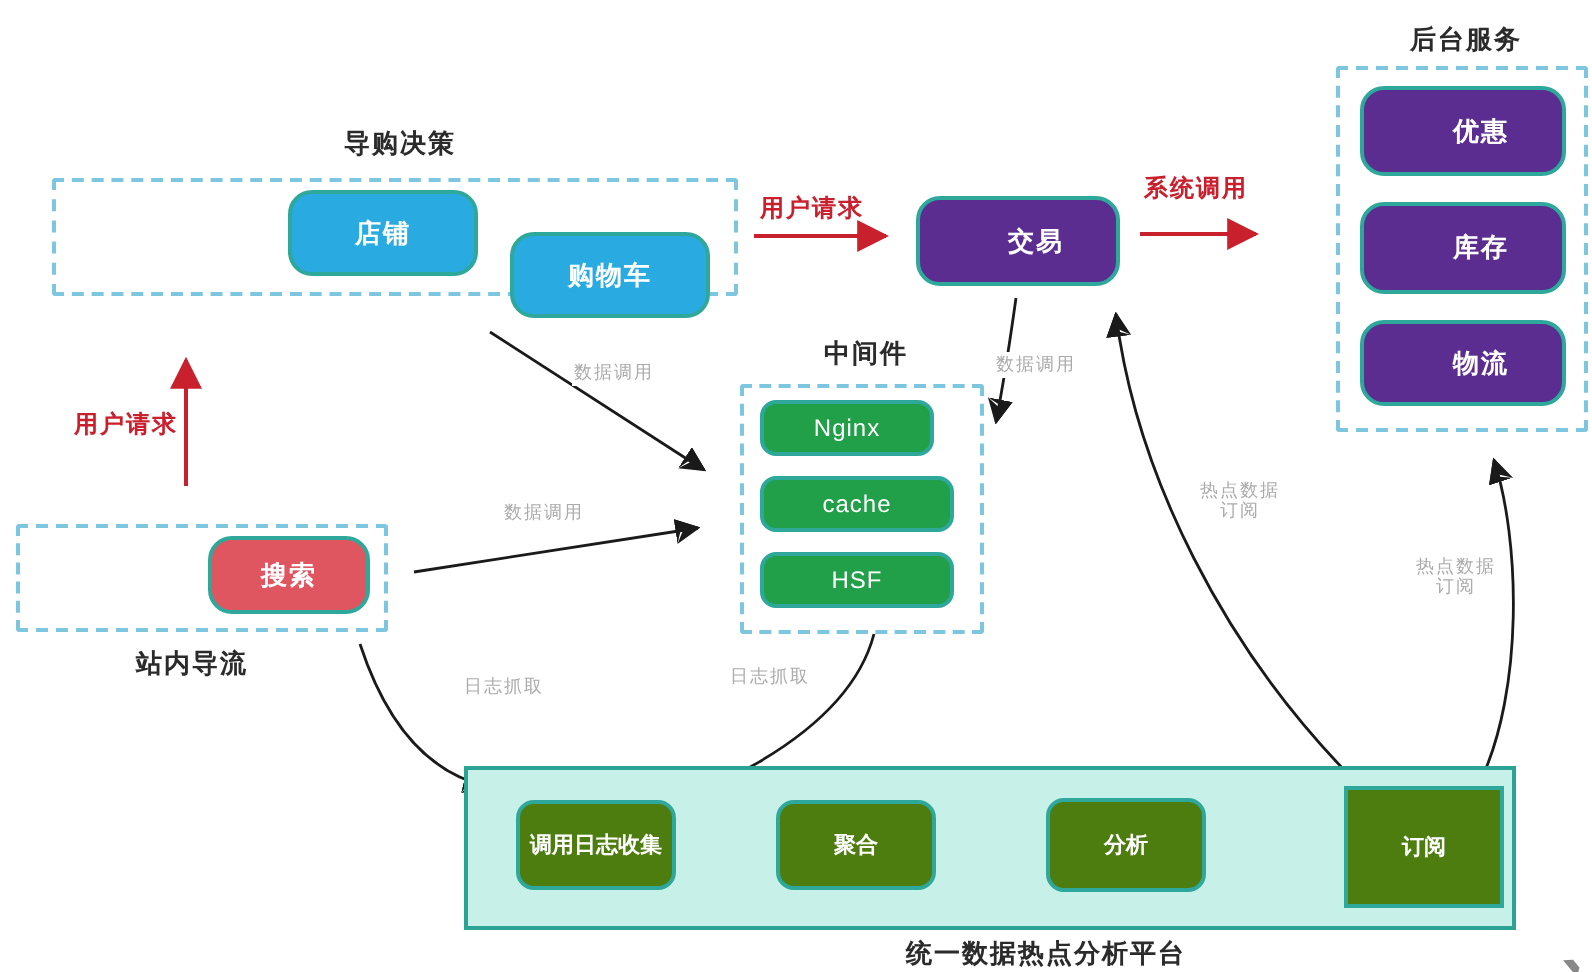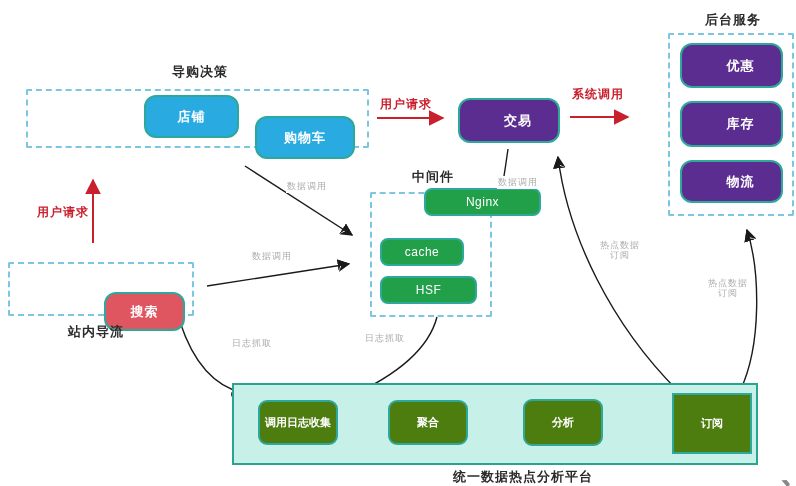--- a/index.html
+++ b/index.html
@@ -92,26 +92,26 @@
   <div class="title" style="left:705px;top:11px;">后台服务</div>
   <div class="dashed-group" style="left:668px;top:33px;width:122px;height:179px;"></div>
   <div class="box purple" style="left:680px;top:43px;width:103px;height:45px;">优惠</div>
   <div class="box purple" style="left:680px;top:101px;width:103px;height:46px;text-align:center;">库存</div>
   <div class="box purple" style="left:680px;top:160px;width:103px;height:43px;">物流</div>
 
   <div class="box purple" style="left:458px;top:98px;width:102px;height:45px;">交易</div>
 
   <div class="title" style="left:412px;top:168px;">中间件</div>
   <div class="dashed-group" style="left:370px;top:192px;width:118px;height:121px;"></div>
-  <div class="box green" style="left:380px;top:188px;width:117px;height:28px;margin-left:44px;">Nginx</div>
-  <div class="box green" style="left:380px;top:238px;width:84px;height:28px;">cache</div>
+  <div class="box green" style="left:380px;top:200px;width:87px;height:28px;">Nginx</div>
+  <div class="box green" style="left:380px;top:238px;width:97px;height:28px;">cache</div>
   <div class="box green" style="left:380px;top:276px;width:97px;height:28px;">HSF</div>
 
   <div class="dashed-group" style="left:8px;top:262px;width:182px;height:50px;"></div>
-  <div class="box red" style="left:104px;top:268px;width:81px;height:39px;margin-top:24px;">搜索</div>
+  <div class="box red" style="left:104px;top:268px;width:81px;height:39px;">搜索</div>
   <div class="title" style="left:68px;top:323px;">站内导流</div>
 
   <div class="platform" style="left:232px;top:383px;width:526px;height:82px;"></div>
   <div class="box navy" style="left:258px;top:400px;width:80px;height:45px;">调用日志收集</div>
   <div class="box navy" style="left:388px;top:400px;width:80px;height:45px;">聚合</div>
   <div class="box navy" style="left:523px;top:399px;width:80px;height:47px;">分析</div>
   <div class="box navy square" style="left:672px;top:393px;width:80px;height:61px;">订阅</div>
   <div class="title" style="left:453px;top:468px;">统一数据热点分析平台</div>
 
   <div class="edge-label red" style="left:36px;top:204px;">用户请求</div>

